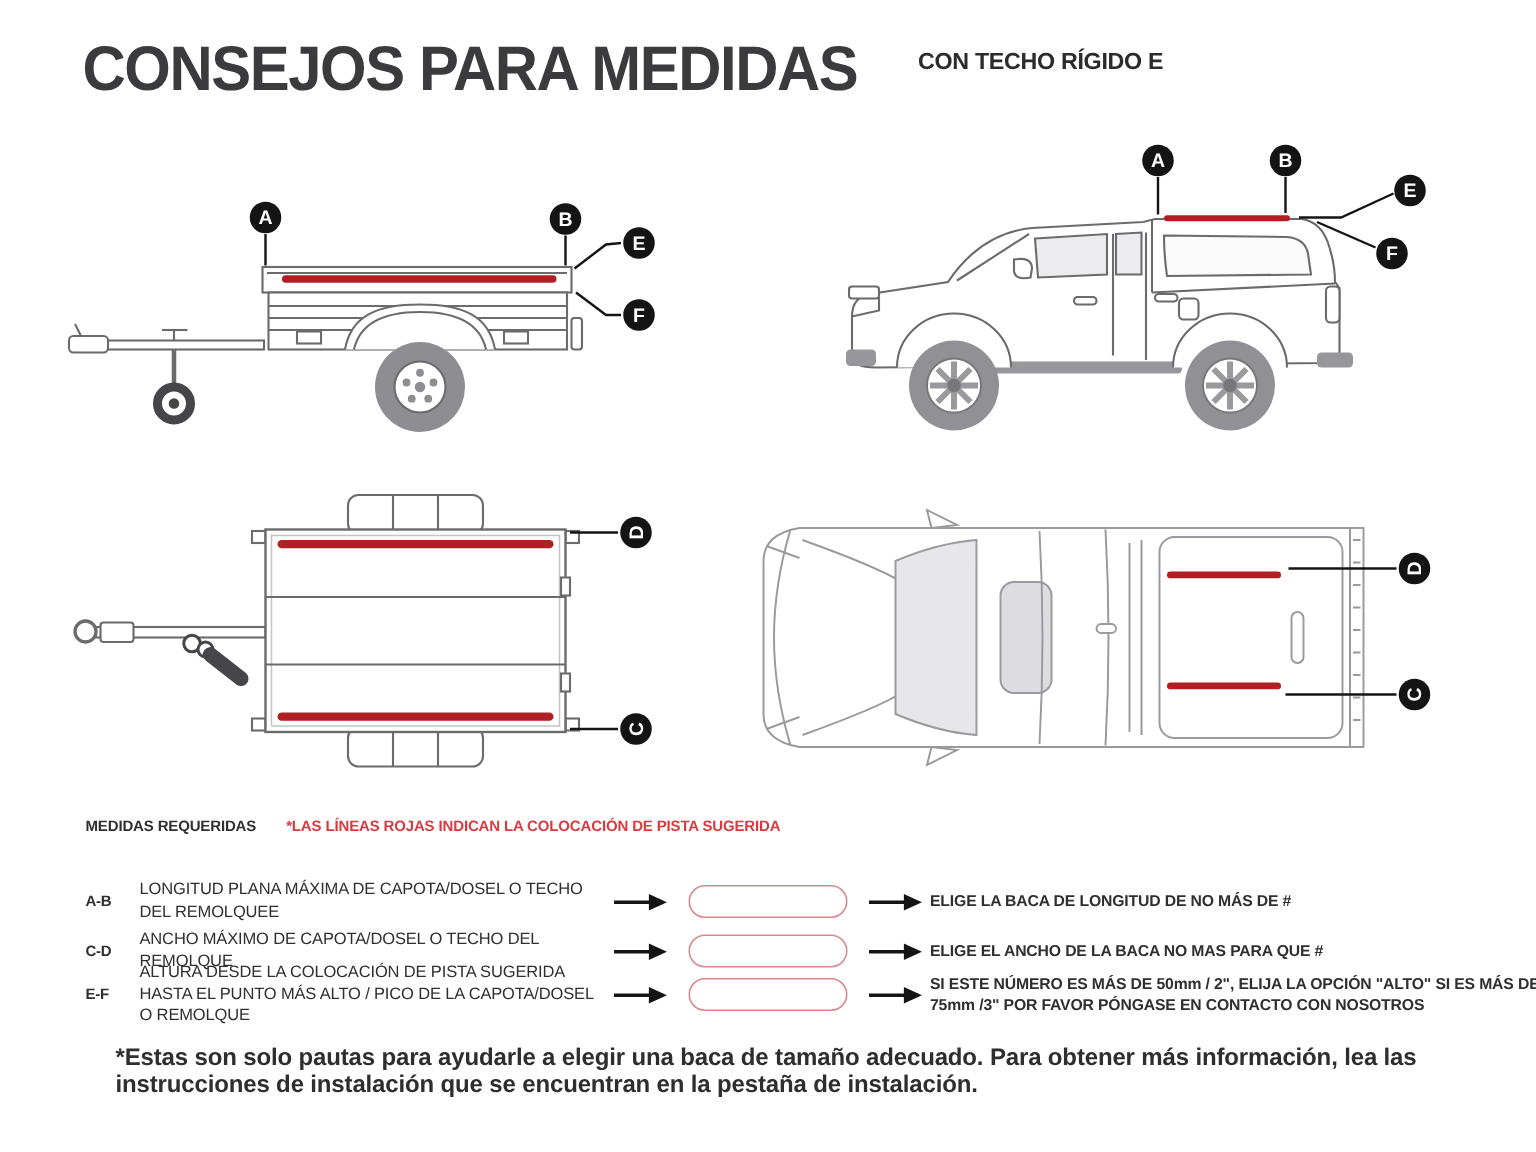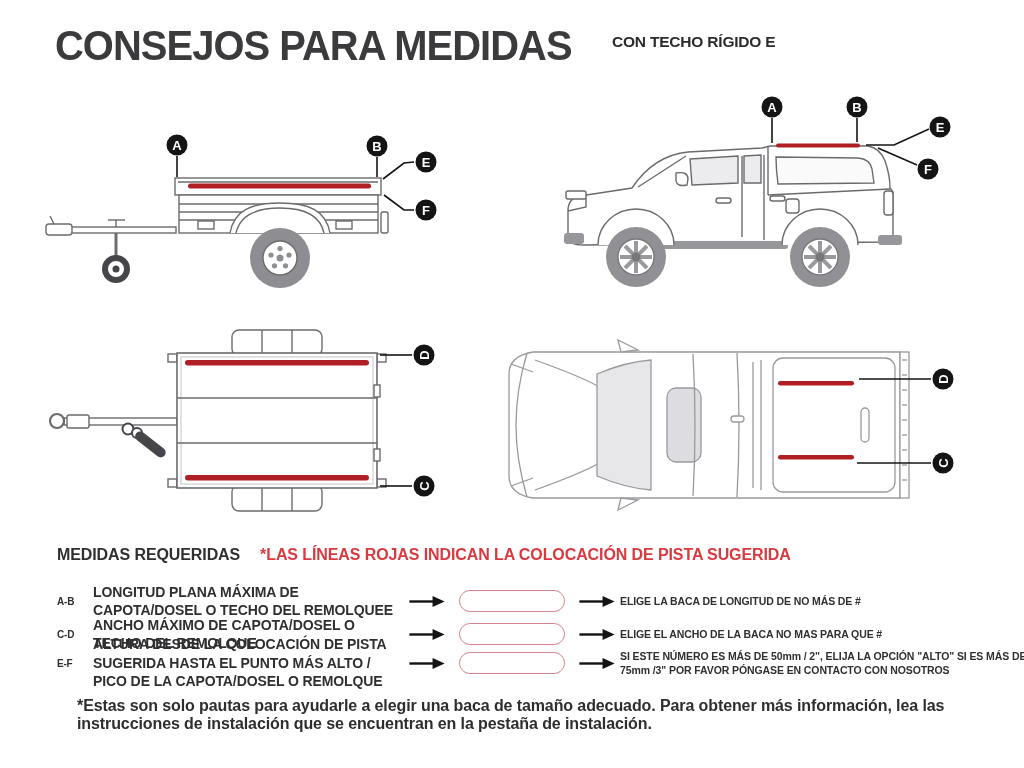--- a/index.html
+++ b/index.html
@@ -5,25 +5,25 @@
   html,body{margin:0;padding:0;background:#ffffff;}
   #page{position:relative;width:1024px;height:768px;background:#fff;overflow:hidden;
         font-family:"Liberation Sans",sans-serif;color:#2F2F31;padding-left:32px;}
   .abs{position:absolute;}
   #title{left:55px;top:22px;font-size:42px;font-weight:800;letter-spacing:-1px;
          color:#3B3B3D;transform:scaleX(0.95);transform-origin:left top;white-space:nowrap;}
   #subtitle{left:612px;top:30px;font-size:15.5px;font-weight:700;line-height:1.5;
             letter-spacing:-0.2px;color:#2B2B2D;}
   .diag{position:absolute;}
   .mk{fill:#ffffff;font:700 13px "Liberation Sans",sans-serif;}
-  #measure-head{left:57px;top:546px;font-size:16px;font-weight:700;letter-spacing:-0.1px;white-space:nowrap;}
+  #measure-head{left:57px;top:546px;font-size:10px;font-weight:700;letter-spacing:-0.1px;white-space:nowrap;}
   #measure-head .note{color:#D93A40;margin-left:20px;}
   .mrow{position:absolute;left:57px;right:16px;display:flex;align-items:center;}
   .mkey{flex:0 0 36px;font-size:10px;font-weight:700;letter-spacing:-0.2px;}
-  .mdesc{flex:0 0 305px;padding-right:6px;font-size:14px;font-weight:700;line-height:1.32;letter-spacing:-0.1px;}
+  .mdesc{flex:0 0 305px;padding-right:6px;font-size:11px;font-weight:400;line-height:1.32;letter-spacing:-0.1px;}
   .arrow{flex:0 0 40px;height:13px;margin:0 3px;}
   .pill{flex:0 0 104px;height:20px;border:1.5px solid #D9858D;border-radius:12px;margin:0 9px;background:#fff;}
   .mresult{flex:1;font-size:10.5px;font-weight:700;line-height:1.35;letter-spacing:-0.1px;}
   #footer{left:57px;top:697px;right:14px;font-size:16px;font-weight:700;letter-spacing:-0.1px;color:#2E2E30;margin-left:20px;}
 </style>
 </head>
 <body>
 
 <div id="page">
 

